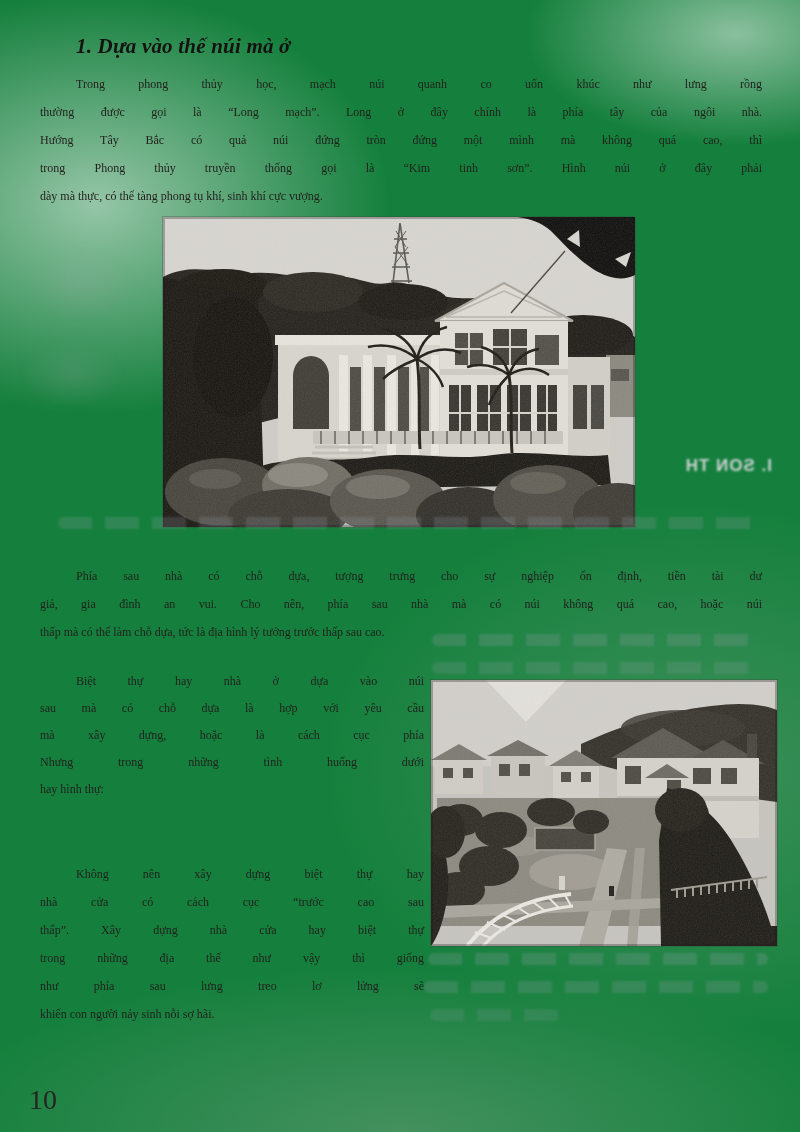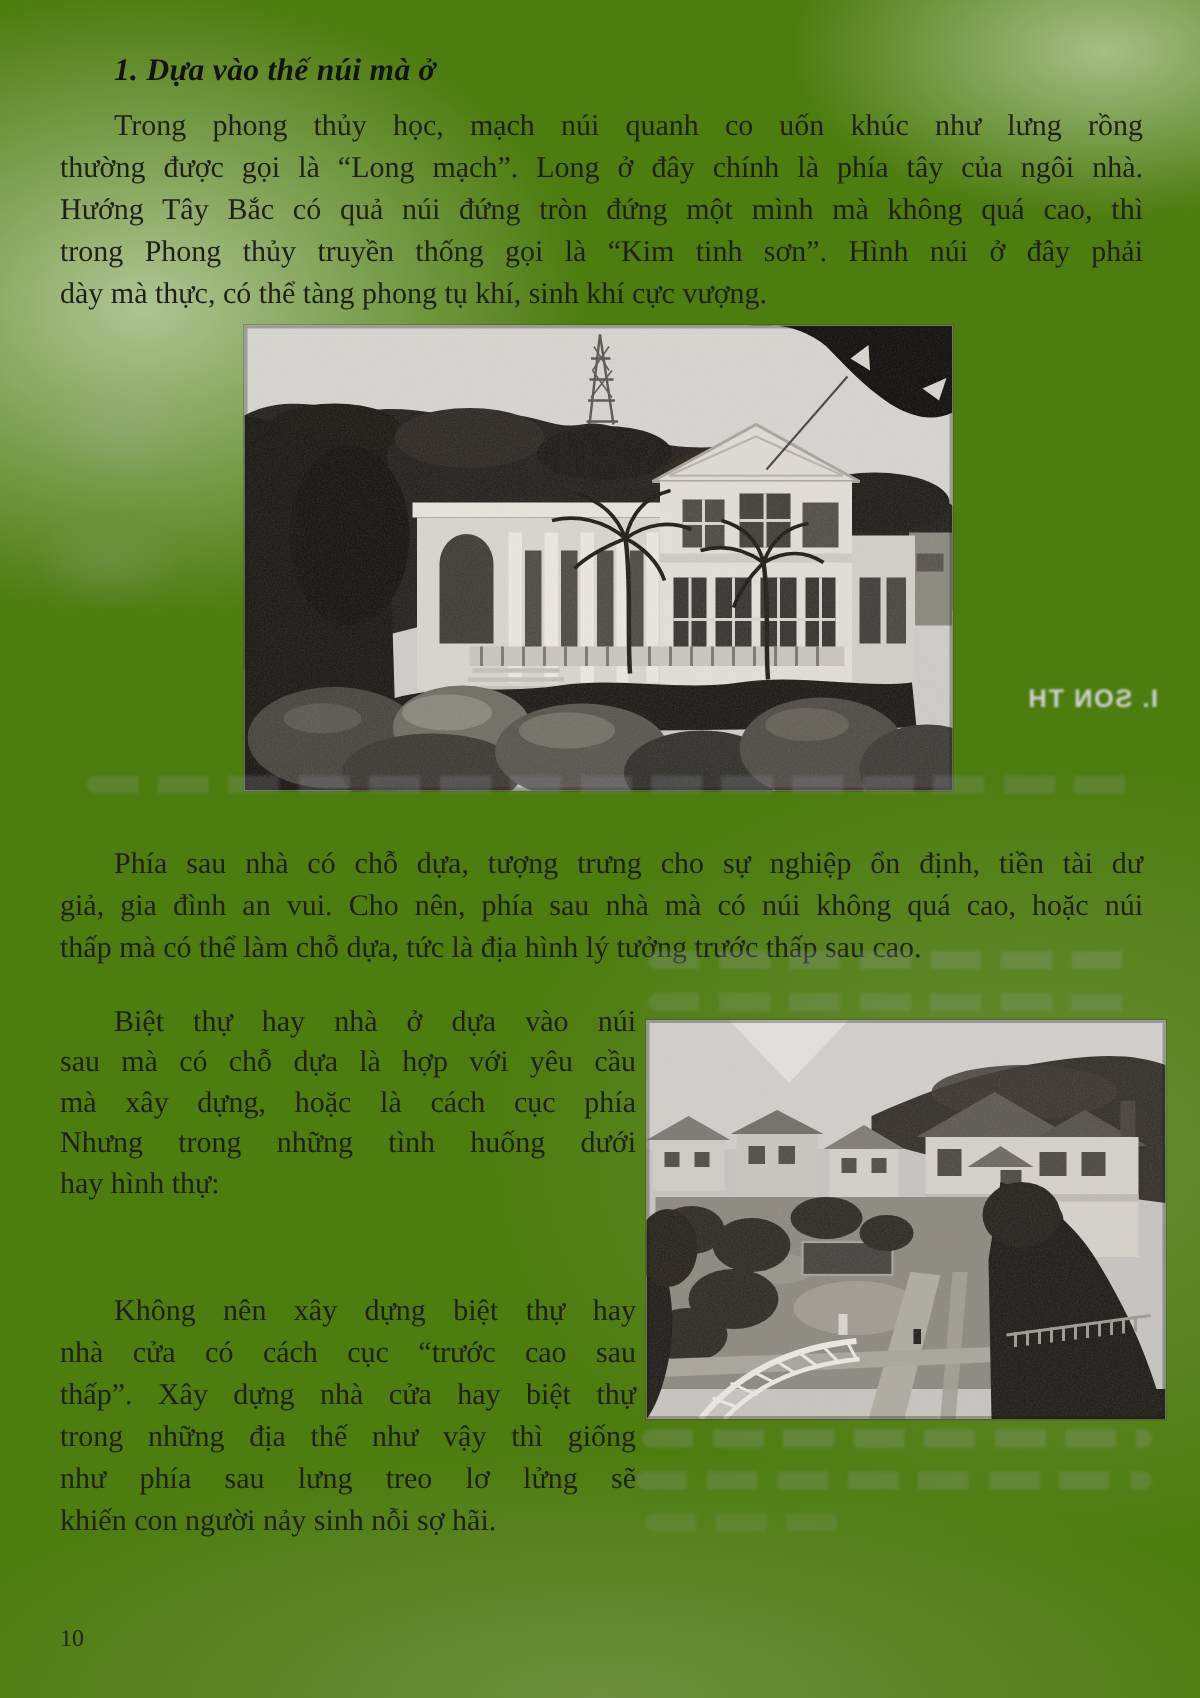--- a/index.html
+++ b/index.html
@@ -1,52 +1,52 @@
 <!DOCTYPE html>
 <html><head>
 <meta charset="utf-8">
 <style>
   html,body { margin:0; padding:0; background:#e9e8e4; }
   .page {
     position:relative; width:800px; height:1132px; margin:0 auto;
-    background:#4d7c0f;
+    background:#15803d;
     font-family:"Liberation Serif", serif;
     color:#211f1c; overflow:hidden;
   }
   .page::before {
     content:""; position:absolute; inset:0; pointer-events:none;
     background:
       radial-gradient(420px 300px at 12% 18%, rgba(255,255,255,.55), transparent 70%),
       radial-gradient(520px 380px at 86% 68%, rgba(206,203,196,.22), transparent 70%),
       radial-gradient(620px 220px at 50% 100%, rgba(190,188,180,.28), transparent 75%),
       radial-gradient(300px 160px at 92% 3%, rgba(255,255,255,.5), transparent 70%);
   }
   .h-sec {
     position:absolute; margin:0; font-size:21px; font-weight:bold; font-style:italic;
     letter-spacing:.2px; color:#151311; white-space:nowrap;
   }
   #heading-1 { left:76px; top:34px; }
   #heading-2 { left:76px; top:626px; }
 
-  .para { position:absolute; font-size:20px; line-height:28px; }
+  .para { position:absolute; font-size:12px; line-height:28px; }
   #para-1 { left:40px; top:70px;  width:722px; }
   #para-2 { left:40px; top:541px; width:722px;margin-top:21px; }
   #para-3 { left:40px; top:668px; width:384px; line-height:27px; }
   #para-4 { left:40px; top:860px; width:384px; line-height:28px; }
 
   .jline { text-align:justify; text-align-last:justify; }
   .jline.first { text-indent:36px; }
   .jline.last { text-align-last:left; }
 
   .photo { position:absolute; outline:1px solid rgba(60,58,54,.3); background:#cfcdc8; }
   #photo-1 { left:163px; top:217px; width:472px; height:310px; }
   #photo-2 { left:431px; top:680px; width:346px; height:266px; }
   .photo svg { display:block; width:100%; height:100%; }
 
-  .page-number { position:absolute; left:40px; top:1084px; font-size:16px; color:#26241f;text-align:right; }
+  .page-number { position:absolute; left:29px; top:1084px; font-size:28px; color:#26241f;text-align:right; }
 
   .ghost-stripe {
     position:absolute; height:12px; opacity:.45; filter:blur(1.1px); border-radius:6px;
     background:repeating-linear-gradient(90deg,
       rgba(148,157,166,.55) 0 34px, rgba(148,157,166,0) 34px 47px);
     pointer-events:none;
   }
   #ghost-1 { left:58px;  top:517px; width:700px; opacity:.40; }
   #ghost-2 { left:432px; top:634px; width:326px; }
   #ghost-3 { left:432px; top:662px; width:322px; opacity:.38; }

